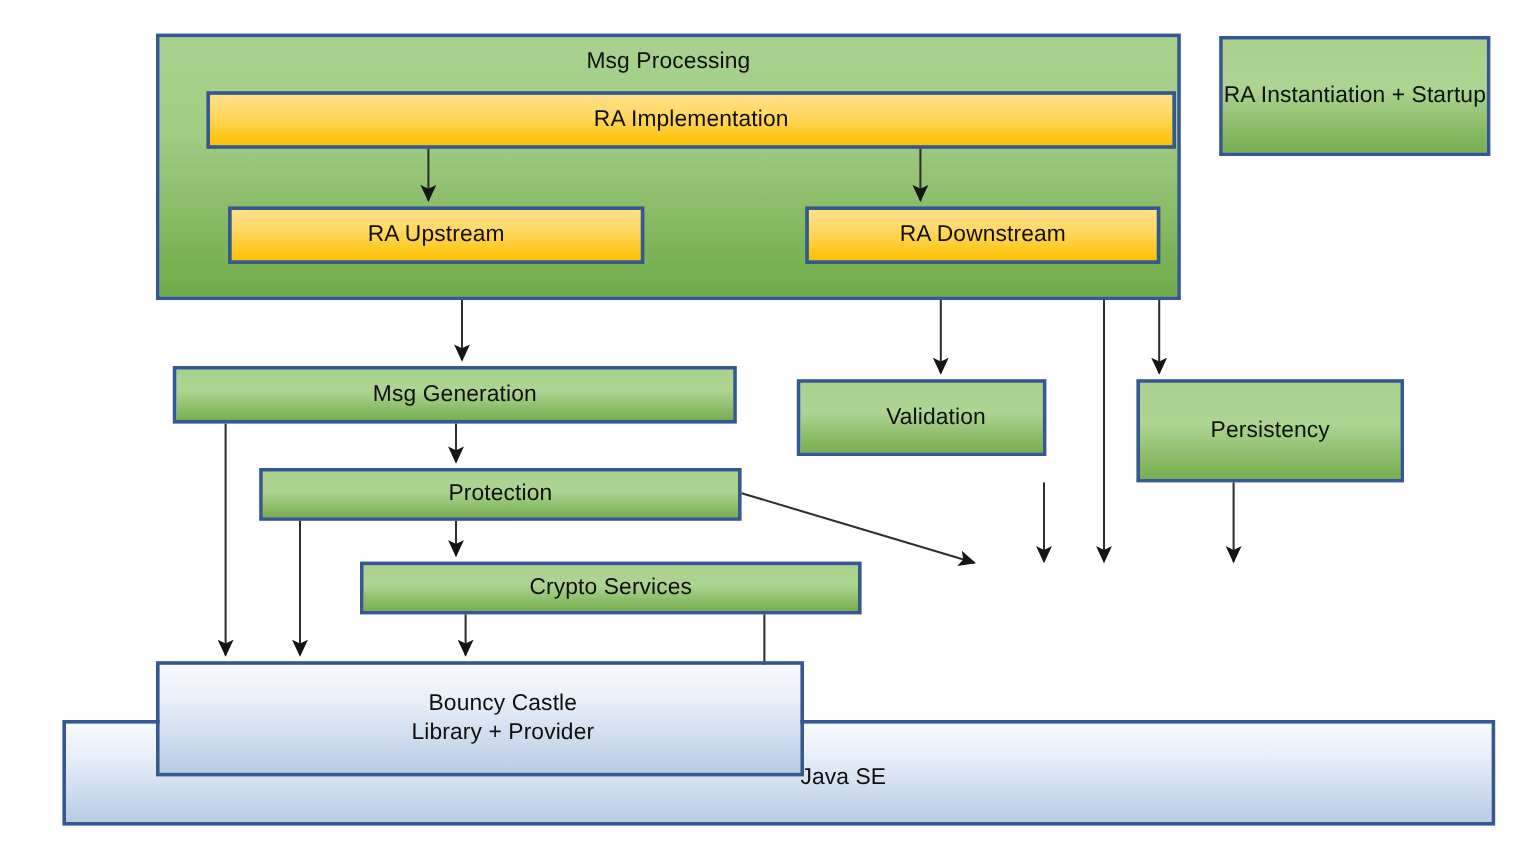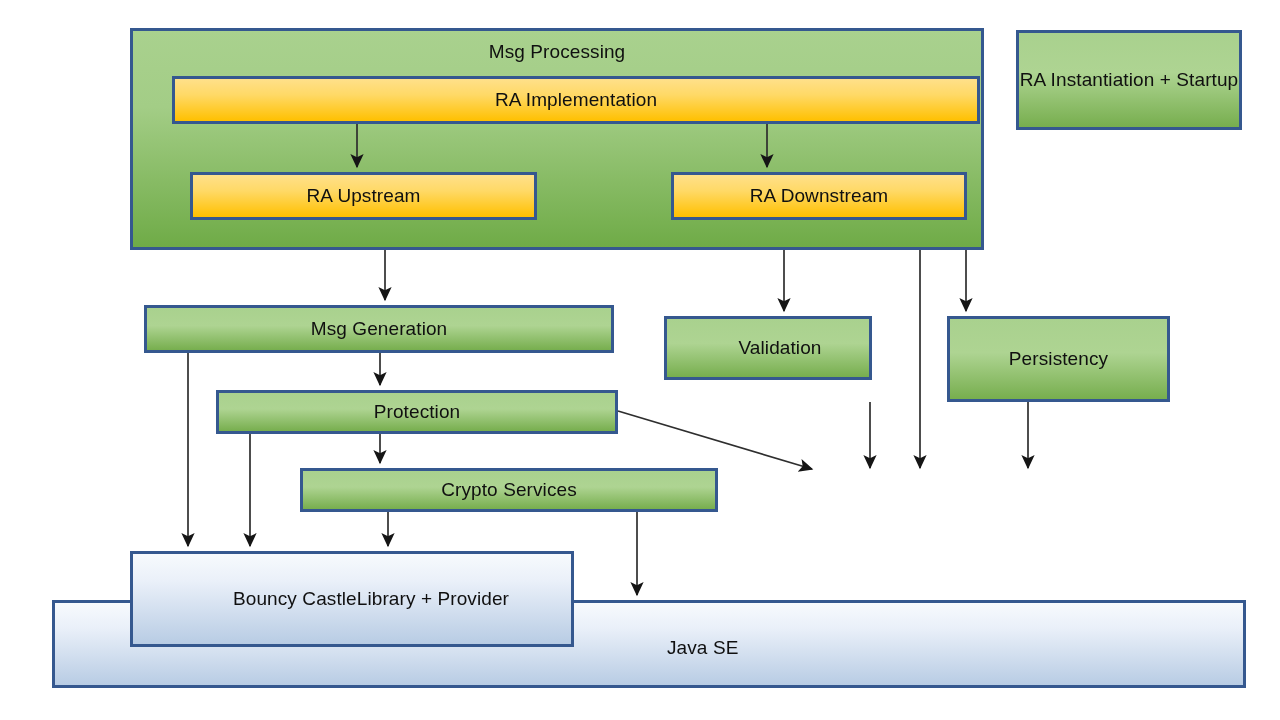--- a/index.html
+++ b/index.html
@@ -102,21 +102,21 @@
 
   <div class="node green" style="left:300px; top:468px; width:418px; height:44px;">
     <span>Crypto Services</span>
   </div>
 
 
   <div class="node blue" style="left:52px; top:600px; width:1194px; height:88px; z-index:2;">
     <span class="label-left-wrap" style="position:absolute; left:612px; top:33px;">Java SE</span>
   </div>
 
-  <div class="node blue" style="left:130px; top:551px; width:444px; height:96px; flex-direction:row; z-index:4;padding-left:38px;">
+  <div class="node blue" style="left:130px; top:551px; width:540px; height:96px; flex-direction:column; z-index:4;padding-left:38px;">
     <span>Bouncy Castle</span>
     <span>Library + Provider</span>
   </div>
 
   <svg class="arrows" viewBox="0 0 1280 720">
     <defs>
       <marker id="ah" markerWidth="9" markerHeight="9" refX="7.6" refY="4.5" orient="auto" markerUnits="strokeWidth">
         <path d="M0,0.6 L8.4,4.5 L0,8.4 L1.9,4.5 Z" fill="#151515"></path>
       </marker>
     </defs>

